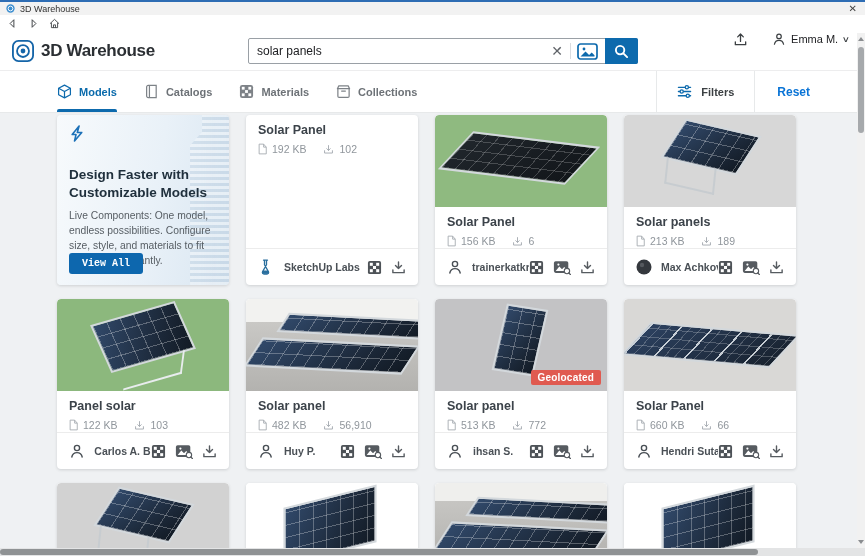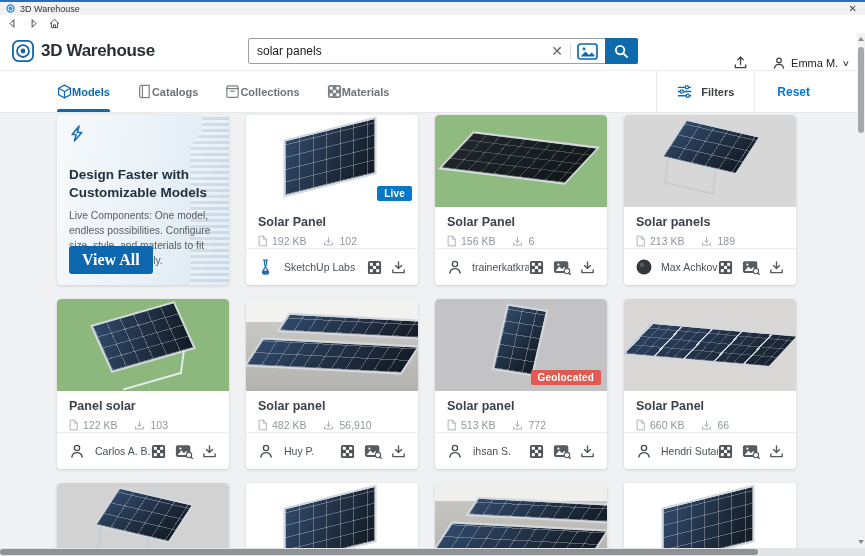--- a/index.html
+++ b/index.html
@@ -21,29 +21,29 @@
   .header{height:38px;background:#fff;position:relative;display:flex;align-items:center;padding-left:12px;border-bottom:1px solid #ededee;flex:0 0 auto;}
   .brand{display:flex;align-items:center;}
   .brand-logo{width:22px;height:22px;}
   .brand-name{margin-left:7px;font-size:17px;font-weight:700;color:#2b2f33;letter-spacing:-0.3px;}
   .search-wrap{position:absolute;left:248px;top:6px;width:390px;height:26px;box-sizing:border-box;border:1px solid #9aa0a6;border-radius:2px;background:#fff;display:flex;align-items:center;}
   .search-input{flex:1;border:none;outline:none;font-size:12px;color:#202124;padding:0 8px;font-family:"Liberation Sans",sans-serif;background:transparent;min-width:0;}
   .clear-btn{width:26px;text-align:center;font-size:14px;color:#5f6368;cursor:pointer;line-height:24px;}
   .div-v{width:1px;height:16px;background:#dadce0;}
   .img-btn{width:32px;display:flex;justify-content:center;align-items:center;cursor:pointer;}
   .search-btn{width:33px;height:26px;margin:-1px -1px -1px 2px;background:#0d6aad;border-radius:0 2px 2px 0;display:flex;align-items:center;justify-content:center;cursor:pointer;}
-  .header-right{position:absolute;right:16px;top:0;height:100%;display:flex;align-items:flex-end;gap:24px;}
+  .header-right{position:absolute;right:16px;top:0;height:100%;display:flex;align-items:flex-start;gap:24px;}
   .upload-btn{width:15px;height:15px;color:#3c4043;display:flex;}
   .user-chip{display:flex;align-items:center;gap:5px;font-size:11px;color:#202124;cursor:pointer;}
   .user-chip .uicon{width:14px;height:14px;color:#3c4043;display:flex;}
   .chev{font-size:8px;color:#3c4043;transform:scaleX(1.4);}
 
   
   .tabsbar{height:41px;background:#fff;display:flex;align-items:center;padding-left:57px;border-bottom:1px solid #e7e9ea;flex:0 0 auto;}
-  .tab{height:100%;display:flex;align-items:center;margin-right:27px;font-size:11px;font-weight:700;color:#6d7277;position:relative;cursor:pointer;}
+  .tab{height:100%;display:flex;align-items:center;gap:7px;margin-right:27px;font-size:11px;font-weight:700;color:#6d7277;position:relative;cursor:pointer;}
   .tab .ticon{width:15px;height:15px;display:flex;color:#7d8287;}
   .tab.active{color:#0a6aab;}
   .tab.active .ticon{color:#0d6aad;}
   .tab.active::after{content:"";position:absolute;left:0;right:0;bottom:0;height:3px;background:#0d6aad;border-radius:2px 2px 0 0;}
   .tabs-right{margin-left:auto;display:flex;align-items:center;height:100%;margin-right:55px;}
   .filters-btn{display:flex;align-items:center;gap:9px;height:100%;padding:0 20px;border-left:1px solid #e7e9ea;border-right:1px solid #e7e9ea;font-size:11px;font-weight:700;color:#3c4043;cursor:pointer;}
   .filters-btn .ficon{width:15px;height:15px;display:flex;color:#0d6aad;}
   .reset-btn{margin-left:22px;font-size:12px;font-weight:700;color:#0a74d6;cursor:pointer;}
 
   
@@ -79,36 +79,36 @@
   .v-farm::before{content:"";position:absolute;left:8px;top:-28px;width:144px;height:20px;}
 
   .badge{position:absolute;right:6px;bottom:6px;color:#fff;font-size:10px;font-weight:700;padding:2px 7px;border-radius:2px;letter-spacing:.2px;}
 
   .card-title{margin:8px 12px 0;font-size:12.5px;font-weight:700;color:#3c434a;white-space:nowrap;overflow:hidden;}
   .card-stats{margin:6px 12px 0;display:flex;gap:17px;align-items:center;font-size:10.5px;color:#90969c;}
   .stat{display:flex;gap:5px;align-items:center;}
   .stat .sicon{display:flex;color:#a6abb1;}
   .card-footer{position:absolute;left:0;right:0;bottom:0;height:37px;border-top:1px solid #ececec;display:flex;align-items:center;padding:0 12px;box-sizing:border-box;}
   .author-icon{width:17px;height:17px;display:flex;color:#4a5056;}
-  .author-name{margin-left:9px;font-size:10.5px;font-weight:400;color:#4a5056;white-space:nowrap;overflow:hidden;max-width:78px;}
+  .author-name{margin-left:9px;font-size:10.5px;font-weight:700;color:#4a5056;white-space:nowrap;overflow:hidden;max-width:78px;}
   .actions{margin-left:auto;display:flex;gap:9px;align-items:center;color:#565b60;}
   .actions .aicon{display:flex;cursor:pointer;}
 
   
   .promo{padding:10px 12px;box-sizing:border-box;background:linear-gradient(100deg,#f7fafc 0%,#e9f1f8 55%,#d9e6f1 100%);}
   .promo::after{content:"";position:absolute;right:0;top:0;width:60px;height:100%;opacity:.45;
     background:
       repeating-linear-gradient(0deg, rgba(255,255,255,.8) 0 3px, rgba(170,193,214,.55) 3px 6px),
       linear-gradient(90deg, rgba(183,203,221,0), rgba(183,203,221,.8));
     clip-path:polygon(35% 100%,35% 18%,55% 10%,55% 0,100% 0,100% 100%);}
   .bolt{width:17px;height:17px;display:flex;color:#1c71b8;}
   .promo-title{margin:24px 0 8px;font-size:13.5px;line-height:1.3;color:#20303d;font-weight:700;width:146px;position:relative;z-index:1;}
   .promo-body{margin:0;font-size:10.3px;line-height:1.45;color:#565d63;width:150px;position:relative;z-index:1;}
   .promo-buttons{position:absolute;left:12px;bottom:11px;display:flex;gap:10px;z-index:1;}
-  .btn-primary{background:#0d67ae;color:#fff;border:none;border-radius:3px;font-size:16px;font-weight:700;padding:5px 13px;font-family:Liberation Serif, serif;cursor:pointer;}
+  .btn-primary{background:#0d67ae;color:#fff;border:none;border-radius:3px;font-size:10px;font-weight:700;padding:5px 13px;font-family:Liberation Mono, monospace;cursor:pointer;}
   .btn-secondary{background:#fff;color:#1f5c93;border:1px solid #9fb9cf;border-radius:3px;font-size:11px;font-weight:700;padding:4px 13px;font-family:"Liberation Sans",sans-serif;cursor:pointer;}
 
   
   .vscroll{position:absolute;top:33px;right:0;bottom:8px;width:8px;background:#f1f1f1;z-index:5;}
   .tri-up{position:absolute;top:4px;left:1px;width:0;height:0;border-left:3px solid transparent;border-right:3px solid transparent;border-bottom:4px solid #8a8d90;}
   .tri-down{position:absolute;bottom:4px;left:1px;width:0;height:0;border-left:3px solid transparent;border-right:3px solid transparent;border-top:4px solid #8a8d90;}
   .vthumb{position:absolute;top:14px;left:1px;width:6px;height:86px;background:#a6a9ac;border-radius:3px;}
   .hscroll{position:absolute;left:0;right:8px;bottom:0;height:8px;background:#e3e4e5;z-index:5;}
   .hthumb{position:absolute;left:0;top:1px;height:6px;width:758px;background:#8f9294;border-radius:3px;}
   .scorner{position:absolute;right:0;bottom:0;width:8px;height:8px;background:#e3e4e5;z-index:5;}
@@ -210,41 +210,41 @@
         <svg viewBox="0 0 16 16">
             <path d="M4.5 1.5h8.5v13H4.5a1.7 1.7 0 0 1-1.7-1.7V3.2a1.7 1.7 0 0 1 1.7-1.7z" fill="none" stroke="currentColor" stroke-width="1.3"></path>
             <path d="M5.8 1.5v13" stroke="currentColor" stroke-width="1.3"></path>
           </svg>
       </span>
       <span>Catalogs</span>
     </div>
     <div class="tab">
       <span class="ticon">
         <svg viewBox="0 0 16 16">
-            <path d="M2 5h12v8a1.3 1.3 0 0 1-1.3 1.3H3.3A1.3 1.3 0 0 1 2 13z" fill="none" stroke="currentColor" stroke-width="1.3" stroke-linejoin="round"></path>
-            <path d="M1.5 5 3 2h10l1.5 3M6 7.5h4" fill="none" stroke="currentColor" stroke-width="1.3" stroke-linecap="round" stroke-linejoin="round"></path>
-          </svg>
-      </span>
-      <span>Collections</span>
-    </div>
-    <div class="tab">
-      <span class="ticon">
-        <svg viewBox="0 0 16 16">
             <rect x="1" y="1" width="14" height="14" rx="2.5" fill="currentColor"></rect>
             <g fill="#fff">
               <rect x="3" y="3" width="3" height="3"></rect>
               <rect x="10" y="3" width="3" height="3"></rect>
               <rect x="6.5" y="6.5" width="3" height="3"></rect>
               <rect x="3" y="10" width="3" height="3"></rect>
               <rect x="10" y="10" width="3" height="3"></rect>
             </g>
           </svg>
       </span>
       <span>Materials</span>
     </div>
+    <div class="tab">
+      <span class="ticon">
+        <svg viewBox="0 0 16 16">
+            <path d="M2 5h12v8a1.3 1.3 0 0 1-1.3 1.3H3.3A1.3 1.3 0 0 1 2 13z" fill="none" stroke="currentColor" stroke-width="1.3" stroke-linejoin="round"></path>
+            <path d="M1.5 5 3 2h10l1.5 3M6 7.5h4" fill="none" stroke="currentColor" stroke-width="1.3" stroke-linecap="round" stroke-linejoin="round"></path>
+          </svg>
+      </span>
+      <span>Collections</span>
+    </div>
 
     <div class="tabs-right">
       <div class="filters-btn">
         <span class="ficon">
           <svg viewBox="0 0 16 16" stroke="currentColor" stroke-width="1.4" stroke-linecap="round">
               <path d="M1.5 3.5h13M1.5 8h13M1.5 12.5h13"></path>
               <circle cx="10.5" cy="3.5" r="1.7" fill="#fff"></circle>
               <circle cx="5" cy="8" r="1.7" fill="#fff"></circle>
               <circle cx="11.5" cy="12.5" r="1.7" fill="#fff"></circle>
             </svg>
@@ -265,24 +265,20 @@
             </svg>
         </span>
         <div class="promo-title">Design Faster with Customizable Models</div>
         <p class="promo-body">Live Components: One model, endless possibilities. Configure size, style, and materials to fit your needs instantly.</p>
         <div class="promo-buttons">
           <button class="btn-primary">View All</button>
         </div>
       </div>
 
   <div class="card">
-    <div class="thumb" style="background: rgb(255, 255, 255);">
-            <div class="panel v-tilt"></div>
-            <span class="badge" style="background: rgb(7, 120, 200);">Live</span>
-          </div>
     <div class="card-title">Solar Panel</div>
     <div class="card-stats">
       <span class="stat">
         <span class="sicon">
           <svg width="9" height="12" viewBox="0 0 12 15">
                   <path d="M1.5 1h6l3.5 4v9h-9.5z" fill="none" stroke="currentColor" stroke-width="1.2"></path>
                   <path d="M7.5 1v4H11" fill="none" stroke="currentColor" stroke-width="1.2"></path>
                 </svg>
         </span>
         <span class="stat-size">192 KB</span>

